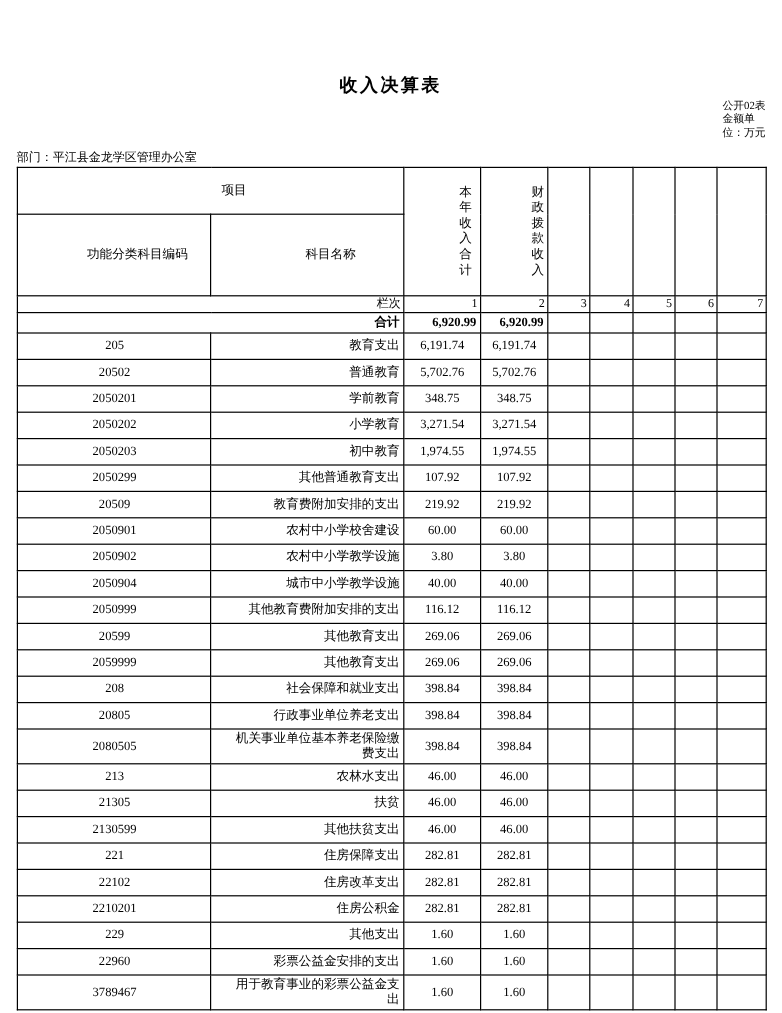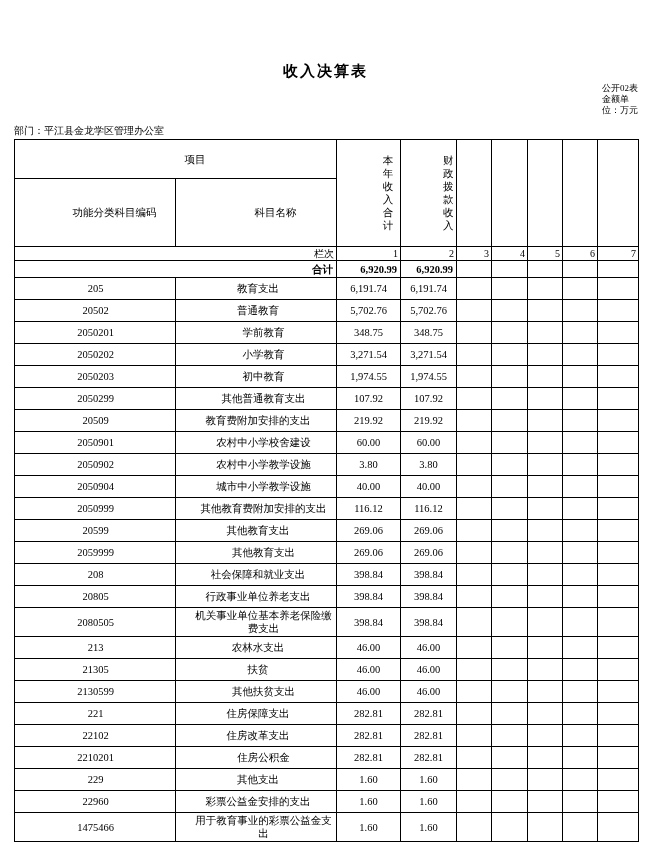--- a/index.html
+++ b/index.html
@@ -58,21 +58,21 @@
     padding: 1px 3px;
     vertical-align: middle;
     overflow: hidden;
   }
   thead th { text-align: center; padding-left: 42px; }
   tr.h1 th { height: 27px; }
   tr.h2 th { height: 47px; }
   tr.rank td { height: 14px; font-size: 10px; text-align: right; padding: 0 2px; }
   tr.total td { height: 17px; font-weight: bold; text-align: right; font-family: Liberation Serif, serif; }
   td.code { height: 22px; text-align: center; padding-left: 4px; }
-  td.name { text-align: center; padding-left: 7px; }
+  td.name { text-align: right; padding-left: 7px; }
   td.name.indent { padding-left: 18px; }
   td.num { text-align: center; }
   .note {
     margin-top: 3px;
     font-size: 9.5px;
   }
 </style>
 </head>
 <body>
 
@@ -419,21 +419,21 @@
     <td class="num">1.60</td>
     <td class="num">1.60</td>
     <td class="num"></td>
     <td class="num"></td>
     <td class="num"></td>
     <td class="num"></td>
     <td class="num"></td>
   </tr>
 
   <tr>
-    <td class="code">1475466</td>
+    <td class="code">3789467</td>
     <td class="name indent">用于教育事业的彩票公益金支出</td>
     <td class="num">1.60</td>
     <td class="num">1.60</td>
     <td class="num"></td>
     <td class="num"></td>
     <td class="num"></td>
     <td class="num"></td>
     <td class="num"></td>
   </tr>
 </tbody>

